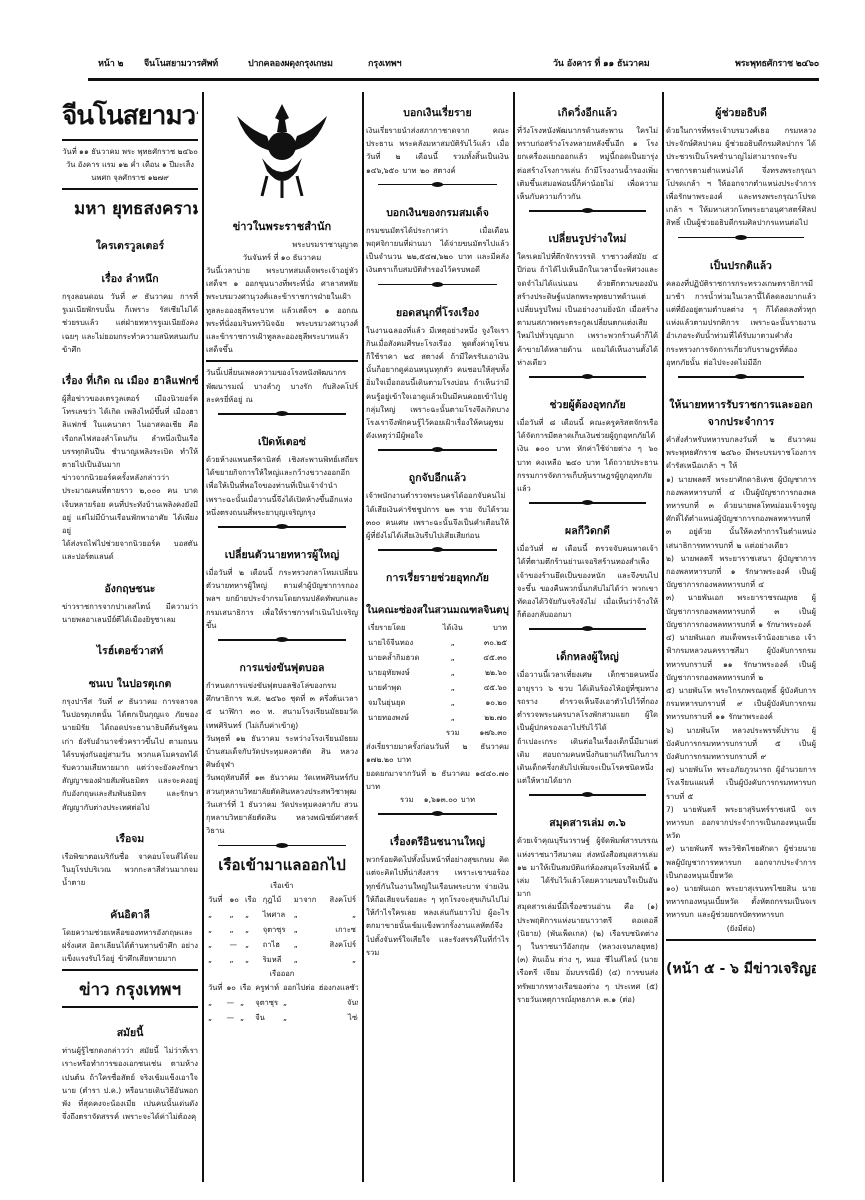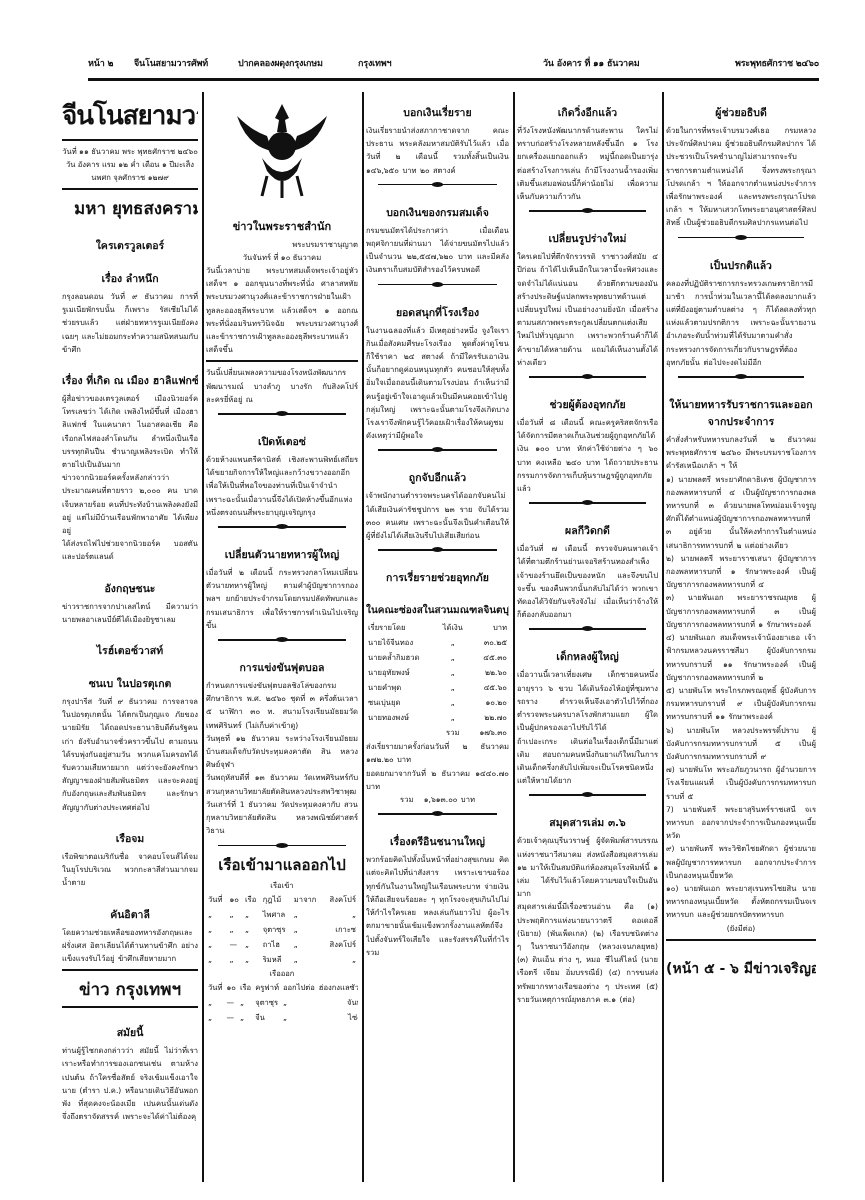--- a/index.html
+++ b/index.html
@@ -1,19 +1,19 @@
 <!DOCTYPE html>
 <html><head>
 <meta charset="utf-8">
 <style>
   html,body{margin:0;padding:0;background:#ffffff;}
   body{width:865px;height:1200px;position:relative;overflow:hidden;font-family:"DejaVu Sans",sans-serif;color:#111;}
   .page{position:absolute;left:0;top:0;width:865px;height:1200px;}
   .runhead{position:absolute;top:52px;left:88px;right:46px;height:20px;font-size:9px;font-weight:bold;display:flex;align-items:flex-end;letter-spacing:-0.2px;}
-  .runhead span{position:absolute;bottom:2px;white-space:nowrap;}
+  .runhead span{position:absolute;bottom:2px;white-space:nowrap;margin-left:10px;}
   .rule-top{position:absolute;top:78px;left:88px;right:46px;height:3px;background:#111;}
   .col{position:absolute;top:88px;overflow:hidden;}
   .vline{position:absolute;top:92px;width:2px;background:#111;}
   .head{text-align:center;font-weight:bold;font-size:10.5px;margin:16px 0 3px;white-space:nowrap;}
   .head.big{font-size:17px;margin:4px 12px 2px;}
   .p{font-size:7.6px;line-height:13.2px;text-align:justify;white-space:normal;word-spacing:1px;}
   .orn{height:7px;margin:4px 12px;position:relative;}
   .orn:before{content:"";position:absolute;left:0;right:0;top:3px;height:1.5px;background:#111;}
   .orn:after{content:"";position:absolute;left:45%;width:10%;top:1px;height:5px;background:#111;border-radius:50%;}
   .hr{height:2px;background:#111;margin:4px 0;}
@@ -232,21 +232,21 @@
             <td>นายอุทัยพงษ์</td>
             <td class="center">„</td>
             <td class="right">๒๒.๖๐</td>
           </tr>
         <tr>
             <td>นายคำพุด</td>
             <td class="center">„</td>
             <td class="right">๔๕.๖๐</td>
           </tr>
         <tr>
-            <td>ซนเบุ่นยุด</td>
+            <td>จมในยุ่นยุด</td>
             <td class="center">„</td>
             <td class="right">๑๐.๒๐</td>
           </tr>
         <tr>
             <td>นายทองพงษ์</td>
             <td class="center">„</td>
             <td class="right">๒๒.๗๐</td>
           </tr>
         <tr>
             <td></td>

